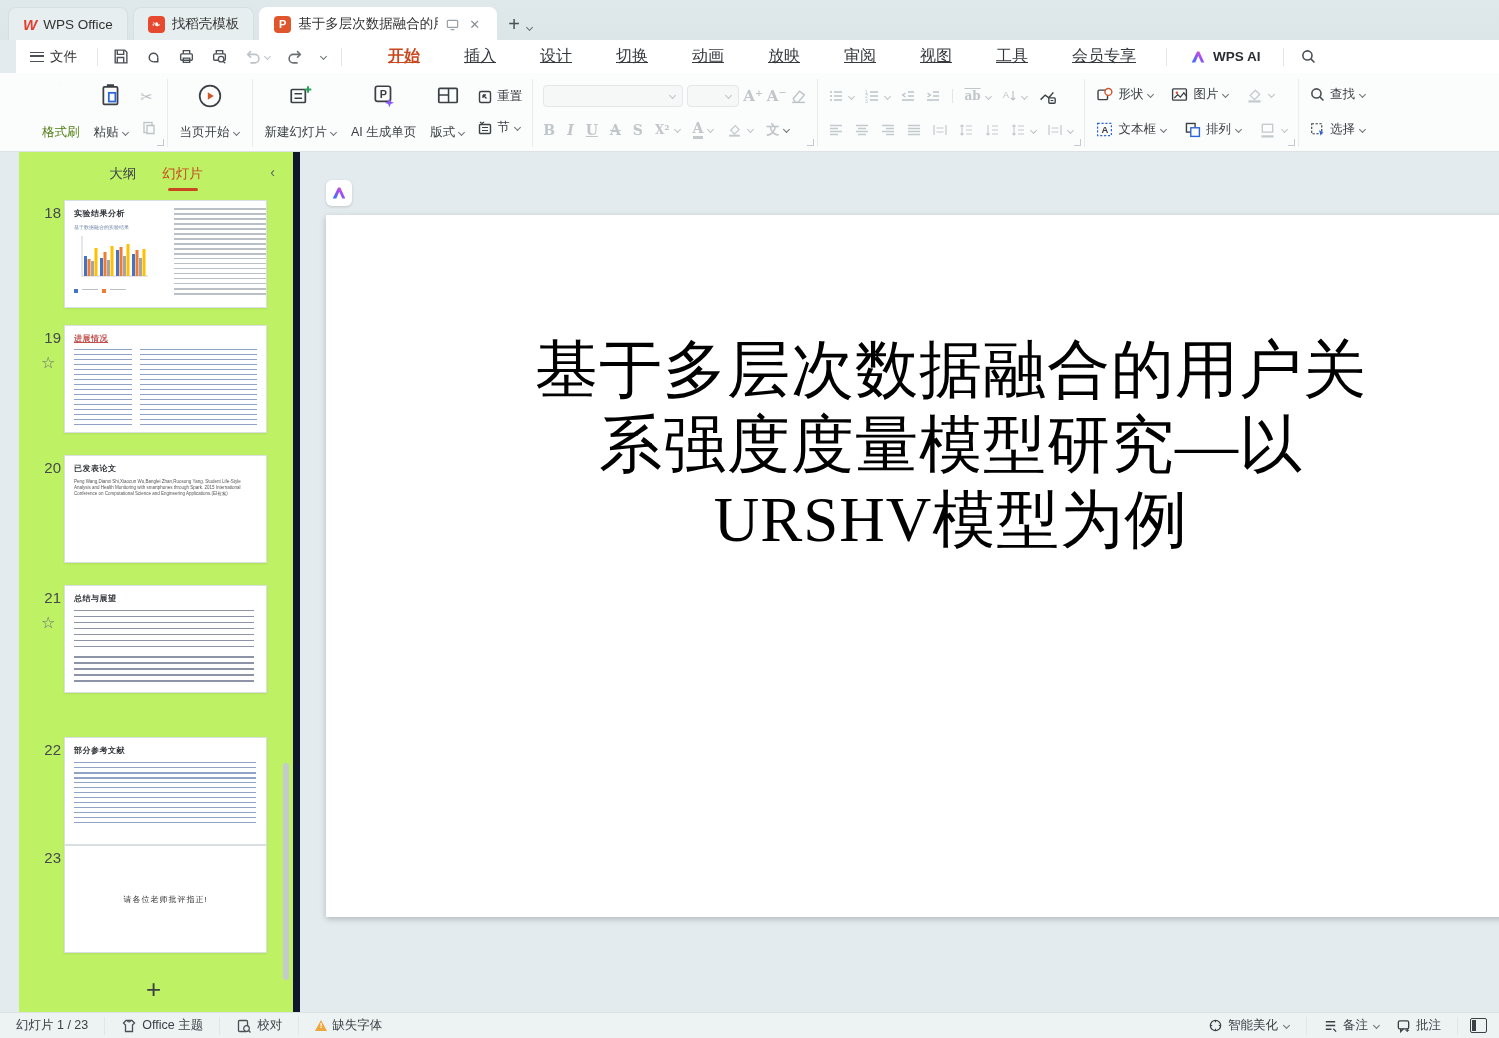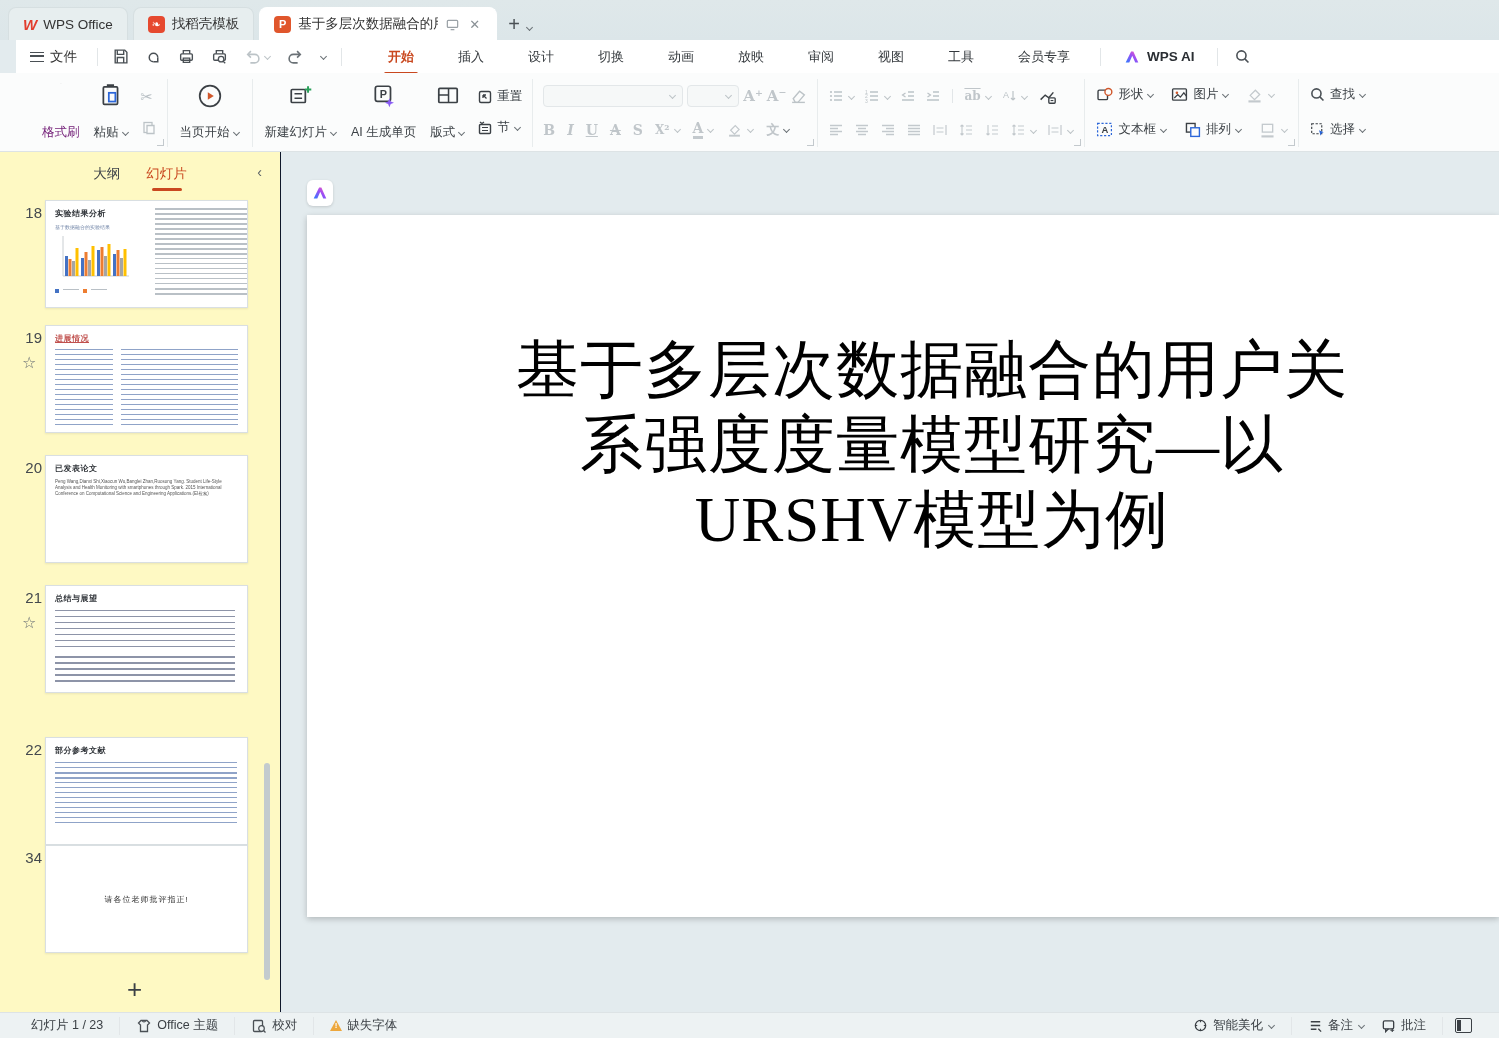--- a/index.html
+++ b/index.html
@@ -34,51 +34,51 @@
   .menubar { position:absolute; left:16px; top:40px; width:100%; height:33px; background:#fff;
     display:flex; align-items:center; padding-left:14px; }
   .hamb { width:14px; height:10px; border-top:1.6px solid #4a5055; border-bottom:1.6px solid #4a5055;
     position:relative; margin-right:6px; }
   .hamb::after { content:""; position:absolute; left:0; top:2.6px; width:100%; height:1.6px; background:#4a5055; }
   .mb-file { font-size:13.5px; color:#333; margin-right:12px; }
   .vdiv { width:1px; height:18px; background:#e2e6e8; margin:0 8px; }
   .qbar { display:flex; align-items:center; gap:16px; margin:0 6px; }
   .qic { display:flex; align-items:center; gap:3px; }
   .mtabs { display:flex; align-items:center; margin-left:16px; }
-  .mtab { position:relative; font-size:13px; color:#34393d; padding:7px 22px; }
+  .mtab { position:relative; font-size:16px; color:#34393d; padding:7px 22px;text-decoration:underline; }
   .mtab.active { color:#c9481f; font-weight:bold; }
   .mtab.active::after { content:""; position:absolute; left:50%; transform:translateX(-50%);
     bottom:-2px; width:34px; height:3px; border-radius:2px; background:#c9481f; }
   .wpsai { display:flex; align-items:center; gap:6px; font-size:13.5px; color:#2a2e33; font-weight:bold; padding:0 14px; }
 
   
   .ribbon { position:absolute; left:0; top:73px; width:100%; height:79px; background:#fbfcfc;
     border-bottom:1px solid #dde3e5; display:flex; align-items:stretch; padding:6px 0 4px 30px; }
   .rgroup { display:flex; align-items:stretch; gap:10px; padding:0 10px; position:relative; }
   .rgroup + .rgroup { border-left:1px solid #e8eced; }
   .rb { display:flex; flex-direction:column; align-items:center; justify-content:space-between; padding:4px 2px 6px; }
   .rb-label { display:flex; align-items:center; gap:3px; font-size:12.5px; color:#3b4045; white-space:nowrap; }
-  .rb-label.dis { color:#701a75;margin-top:40px; }
+  .rb-label.dis { color:#4d7c0f;margin-top:40px; }
   .rstack { display:flex; flex-direction:column; justify-content:space-around; padding:2px 0 4px; }
   .srow { display:flex; align-items:center; gap:4px; font-size:12.5px; color:#3b4045; white-space:nowrap; }
   .combo { width:140px; height:22px; border:1px solid #e3e7e9; border-radius:4px; background:#f6f8f8;
     display:flex; align-items:center; justify-content:flex-end; padding-right:6px; }
   .combo.small { width:52px; }
   .gicon { color:#b9c0c5; font-family:"DejaVu Sans",sans-serif; }
   .glyph { font-weight:bold; font-size:14px; color:#c0c6ca; font-family:"DejaVu Serif",serif; }
   .launcher { position:absolute; right:3px; bottom:1px; width:7px; height:7px;
     border-right:1.4px solid #c3c9cd; border-bottom:1.4px solid #c3c9cd; }
   svg.ic { display:block; }
 
   
   .content { position:absolute; left:0; top:152px; width:100%; height:860px; display:flex; }
 
   
-  .panel { position:relative; width:281px; height:860px; background:#fef9c3;
-    border-right:1px solid #0f172a; flex:none; }
+  .panel { position:relative; width:281px; height:860px; background:#bef264;
+    border-right:7px solid #0f172a; flex:none;margin-left:19px; }
   .panel-head { height:44px; display:flex; align-items:center; justify-content:center; gap:26px; position:relative; }
   .ptab { font-size:13.5px; color:#3f444a; padding:4px 0; position:relative; }
   .ptab.active { color:#c9481f; }
   .ptab.active::after { content:""; position:absolute; left:50%; transform:translateX(-50%);
     bottom:-4px; width:30px; height:3px; border-radius:2px; background:#c9481f; }
   .panel-collapse { position:absolute; right:18px; top:12px; color:#5a6166; font-size:14px; }
 
   .thumb-row { position:absolute; left:0; width:281px; }
   .thumb-num { position:absolute; left:16px; top:4px; width:26px; text-align:right;
     font-size:15px; color:#44494e; }
@@ -107,21 +107,21 @@
     box-shadow:0 2px 6px rgba(0,0,0,.22); }
   .slide-title { position:absolute; left:160px; top:118px; width:930px; text-align:center;
     font-family:"Liberation Serif","DejaVu Serif",serif; font-size:63px; line-height:75px; color:#000; letter-spacing:1px; }
   .slide-credits { position:absolute; left:750px; top:450px; width:400px;
     font-family:"Liberation Serif","DejaVu Serif",serif; font-size:27px; line-height:47px; color:#000; }
   .credit-row1 { padding-left:82px; }
   .credit-gap { display:inline-block; width:58px; }
 
   
   .statusbar { position:absolute; left:0; top:1012px; width:100%; height:26px; background:#edf2f3;
-    border-top:1px solid #dde3e5; display:flex; align-items:center; padding:0 23px; font-size:12.5px; color:#3b4045; }
+    border-top:1px solid #dde3e5; display:flex; align-items:center; padding:0 8px; font-size:12.5px; color:#3b4045; }
   .sb-item { display:flex; align-items:center; gap:5px; padding:0 8px; white-space:nowrap; }
   .sb-right { margin-left:auto; display:flex; align-items:center; }
   .sb-toggle { width:17px; height:15px; border:1.5px solid #3b4045; border-radius:2px; position:relative; margin:0 4px; }
   .sb-toggle::after { content:""; position:absolute; left:1px; top:1px; bottom:1px; width:4px; background:#3b4045; }
   .warn-tri { width:0; height:0; border-left:6px solid transparent; border-right:6px solid transparent;
     border-bottom:11px solid #eda73c; position:relative; }
   .warn-tri::after { content:"!"; position:absolute; left:-1.5px; top:1px; font-size:8px; color:#fff; font-weight:bold; }
 </style>
 </head>
 <body>
@@ -758,21 +758,21 @@
 
       <div class="thumb-row" style="top:585px;height:112px">
         <span class="thumb-num">22</span>
         <div class="thumb-card">
           <div class="t-title">部分参考文献</div>
           <div class="lines blue" style="width:182px;height:62px;margin-top:6px"></div>
         </div>
       </div>
 
       <div class="thumb-row" style="top:693px;height:112px">
-        <span class="thumb-num">34</span>
+        <span class="thumb-num">23</span>
         <div class="thumb-card">
           <div class="t-center">请各位老师批评指正!</div>
         </div>
       </div>
 
       <div class="panel-plus">+</div>
       <div class="panel-scroll"></div>
     </div>
 
     <div style="flex:1;display:flex;flex-direction:column">

